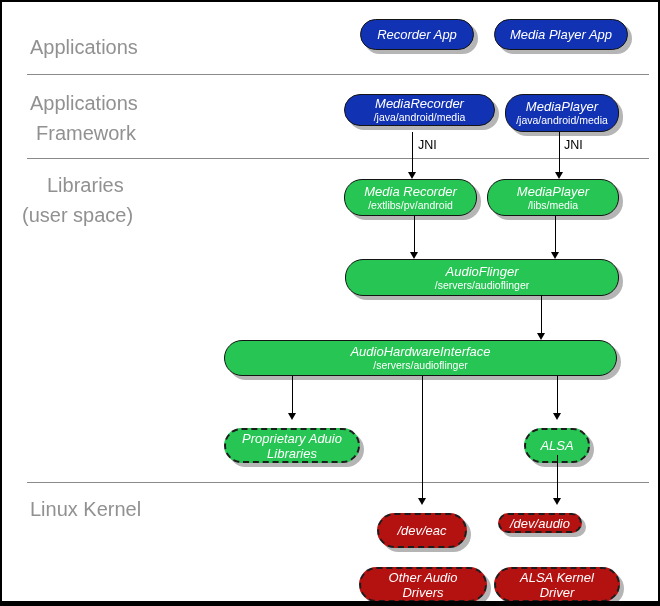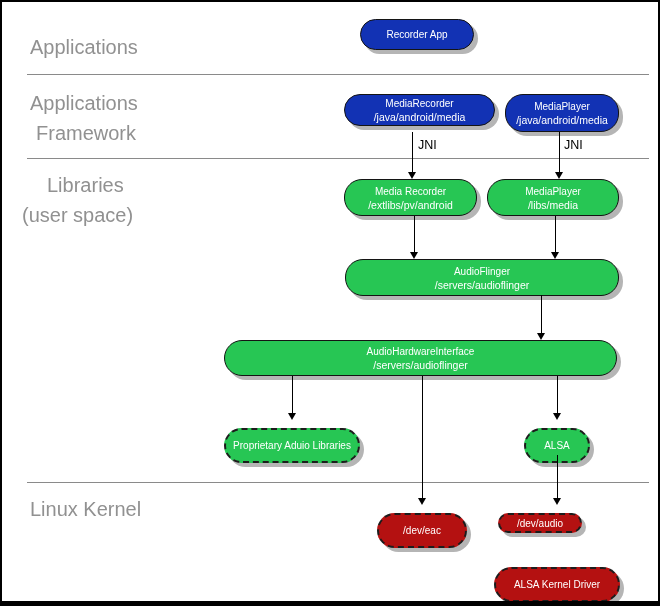--- a/index.html
+++ b/index.html
@@ -32,21 +32,21 @@
     align-items:center;justify-content:center;
     color:#fff;text-align:center;
     box-shadow:4px 4px 0 var(--shadow-gray,#b5b5b5);
     border:1px solid #141414;
     padding:0 6px;
   }
   .node.dashed{border:2px dashed #1c1c1c;margin-top:8px;}
   .node.blue{background:var(--app-blue,#1232b4);}
   .node.green{background:var(--lib-green,#27c654);}
   .node.red{background:var(--kernel-red,#b41111);}
-  .t1{font-size:10px;line-height:15px;}
+  .t1{font-size:13px;line-height:15px;font-style:italic;}
   .t2{font-size:10.5px;line-height:13px;}
   .connector{position:absolute;width:8px;}
   .connector .line{
     position:absolute;left:3.5px;top:0;width:1px;
     height:calc(100% - 6px);
     background:#000;
   }
   .connector .head{
     position:absolute;left:0;bottom:0;width:0;height:0;
     border-left:4px solid transparent;
@@ -79,20 +79,23 @@
     <div style="margin-left:25px">Libraries</div>
     <div>(user space)</div>
   </div>
   <div class="layer-label" style="left:28px;top:492px">
     <div>Linux Kernel</div>
   </div>
 
   <div class="node blue" style="left:358px;top:17px;width:114px;height:31px">
     <div class="t1">Recorder App</div>
   </div>
+  <div class="node blue" style="left:492px;top:17px;width:134px;height:31px">
+    <div class="t1">Media Player App</div>
+  </div>
 
   <div class="node blue" style="left:342px;top:92px;width:151px;height:32px">
     <div class="t1">MediaRecorder</div>
     <div class="t2">/java/android/media</div>
   </div>
   <div class="node blue" style="left:503px;top:92px;width:114px;height:38px">
     <div class="t1">MediaPlayer</div>
     <div class="t2">/java/android/media</div>
   </div>
 
@@ -117,20 +120,23 @@
   </div>
   <div class="node green dashed" style="left:522px;top:418px;width:66px;height:35px">
     <div class="t1">ALSA</div>
   </div>
 
   <div class="node red dashed" style="left:375px;top:503px;width:90px;height:35px">
     <div class="t1">/dev/eac</div>
   </div>
   <div class="node red dashed" style="left:496px;top:503px;width:84px;height:20px">
     <div class="t1">/dev/audio</div>
+  </div>
+  <div class="node red dashed" style="left:357px;top:557px;width:128px;height:35px">
+    <div class="t1">Other Audio Drivers</div>
   </div>
   <div class="node red dashed" style="left:492px;top:557px;width:126px;height:35px">
     <div class="t1">ALSA Kernel Driver</div>
   </div>
 
   <div class="connector" style="left:406px;top:130px;height:47px">
     <div class="line"></div>
     <div class="head"></div>
   </div>
   <div class="connector" style="left:553px;top:130px;height:47px">

